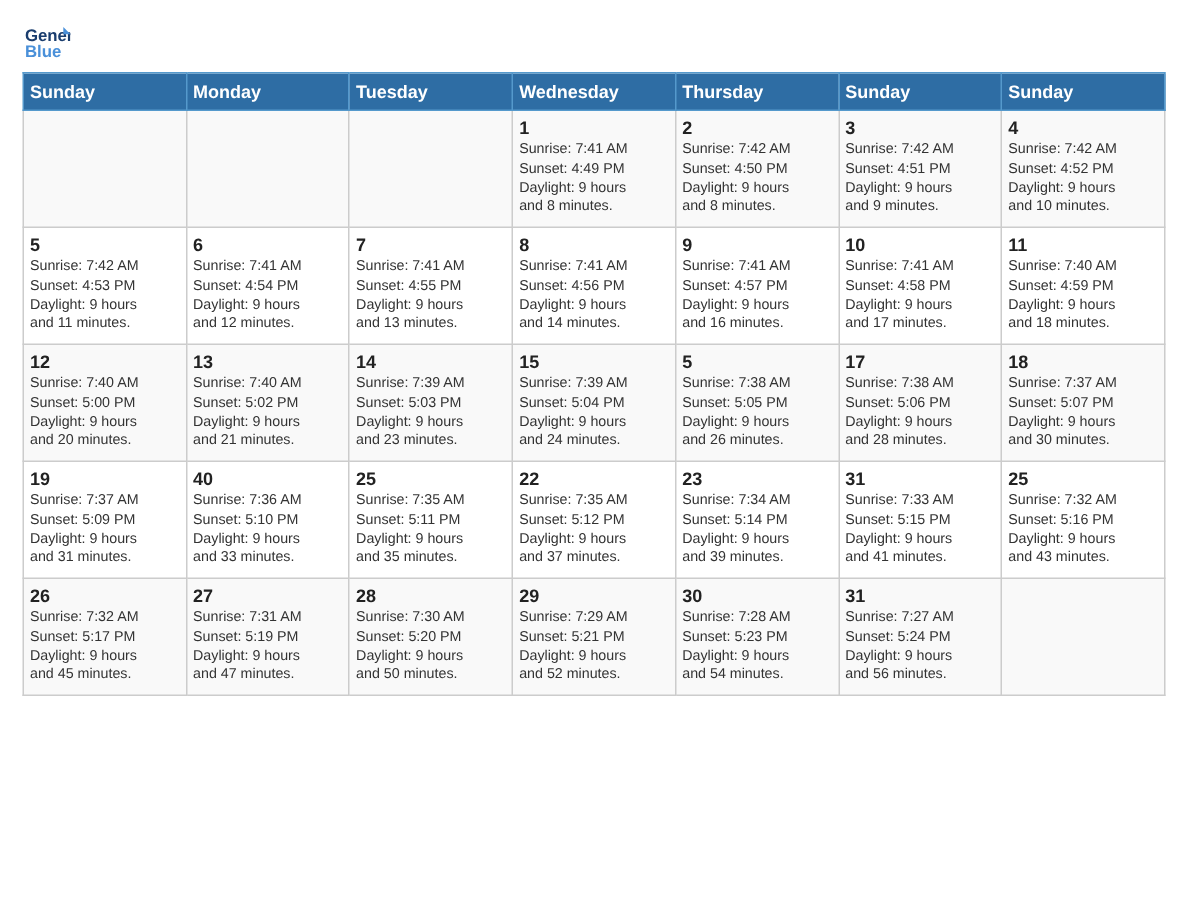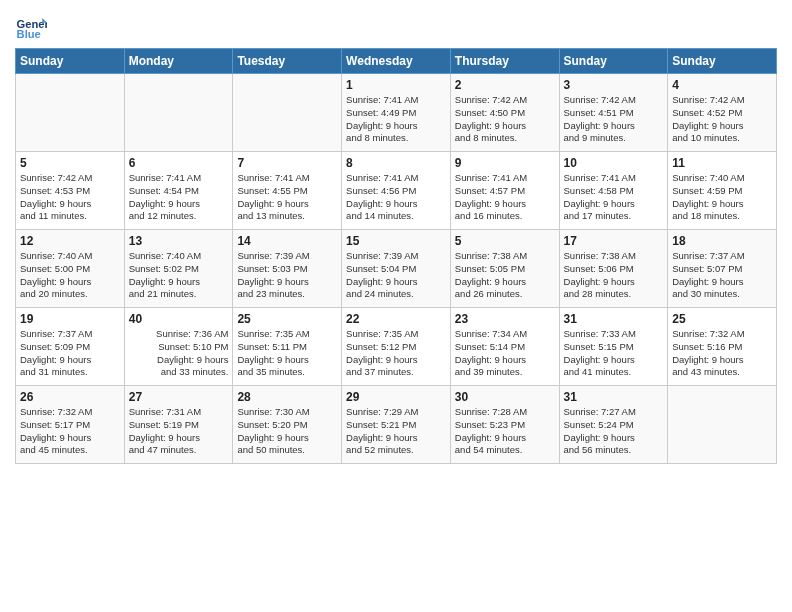--- a/index.html
+++ b/index.html
@@ -257,21 +257,21 @@
         <tr>
           <td>
             <span class="day-num">19</span>
             <div class="cell-text" style="white-space: pre-line;">Sunrise: 7:37 AM
 Sunset: 5:09 PM
 Daylight: 9 hours
 and 31 minutes.</div>
           </td>
           <td>
             <span class="day-num">40</span>
-            <div class="cell-text" style="white-space: pre-line; text-align: right;">Sunrise: 7:36 AM
+            <div class="cell-text" style="white-space: pre-line;">Sunrise: 7:36 AM
 Sunset: 5:10 PM
 Daylight: 9 hours
 and 33 minutes.</div>
           </td>
           <td>
             <span class="day-num">25</span>
             <div class="cell-text" style="white-space: pre-line;">Sunrise: 7:35 AM
 Sunset: 5:11 PM
 Daylight: 9 hours
 and 35 minutes.</div>

